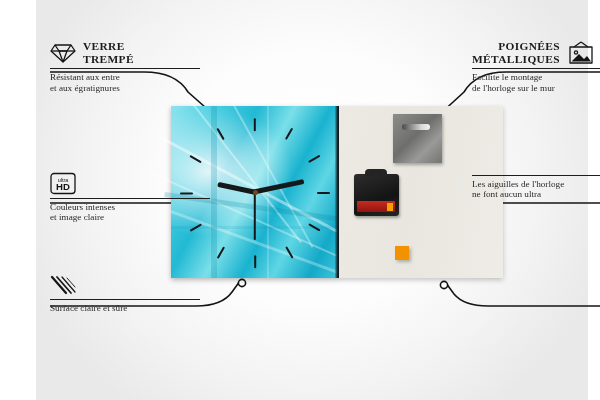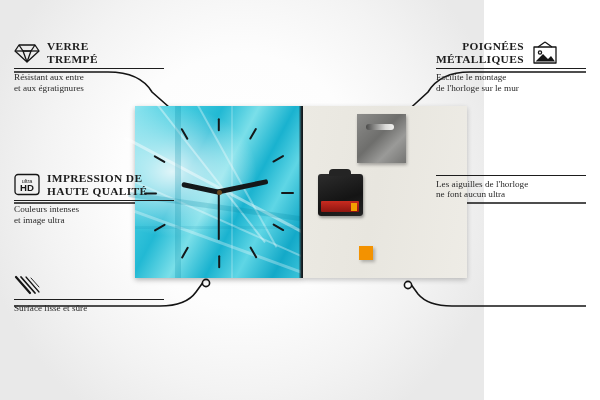--- a/index.html
+++ b/index.html
@@ -2,23 +2,24 @@
 <html><head>
 <meta charset="utf-8">
 <style>
   html,body{margin:0;padding:0;}
   body{
     width:600px;height:400px;overflow:hidden;
     font-family:"Liberation Serif",serif;
     background:#ffffff;
   }
   #stage{
-    position:relative;width:484px;height:400px;
+    position:relative;width:552px;height:400px;
     background:
       radial-gradient(ellipse 55% 70% at 50% 45%, #ffffff 0%, #fdfdfd 45%, #f3f3f3 75%, #e9e9e9 100%);
+    margin-left: 36px;
   }
   
   .feature{position:absolute;}
   .feat-head{display:flex;align-items:center;gap:7px;}
   .feat-head.right{justify-content:flex-start;}
   .title{
     font-family:"Liberation Serif",serif;
     font-weight:bold;font-size:11.4px;line-height:12.6px;
     letter-spacing:.35px;color:#1c1c1c;text-transform:uppercase;
     white-space:pre-line;
@@ -171,41 +172,39 @@
 et aux égratignures</div>
   </div>
 
   <div class="feature" style="left:14px;top:172px;width:160px;">
     <div class="feat-head">
       <svg class="icon" width="26" height="23" viewBox="0 0 26 23">
         <rect x="1" y="1.5" width="24" height="20" rx="3" fill="none" stroke="#151515" stroke-width="1.3"></rect>
         <text x="13" y="9.6" text-anchor="middle" font-family="Liberation Sans, sans-serif" font-size="5.4" fill="#151515">ultra</text>
         <text x="13" y="18.4" text-anchor="middle" font-family="Liberation Sans, sans-serif" font-size="9.6" font-weight="bold" fill="#151515">HD</text>
       </svg>
-      <div class="title">IMPRESSION DE
-HAUTE QUALITÉ</div>
     </div>
     <div class="rule"></div>
     <div class="caption">Couleurs intenses
-et image ultra</div>
+et image claire</div>
   </div>
 
   <div class="feature" style="left:14px;top:275px;width:150px;">
     <div class="feat-head">
       <svg class="icon" width="26" height="21" viewBox="0 0 26 21">
         <g stroke="#151515" stroke-linecap="round" fill="none">
           <path d="M2,2 L16,18" stroke-width="2.2"></path>
           <path d="M7,2 L21,18" stroke-width="1.7"></path>
           <path d="M12,2 L25,17" stroke-width="1.2"></path>
           <path d="M17,3 L25,12" stroke-width="0.9"></path>
         </g>
       </svg>
     </div>
     <div class="rule"></div>
-    <div class="caption">Surface lisse et sûre</div>
+    <div class="caption">Surface claire et sûre</div>
   </div>
 
   <div class="feature" style="left:436px;top:40px;width:150px;">
     <div class="feat-head right">
       <div class="title r">POIGNÉES
 MÉTALLIQUES</div>
       <svg class="icon" width="28" height="24" viewBox="0 0 28 24">
         <g fill="none" stroke="#151515" stroke-width="1.3" stroke-linejoin="round">
           <path d="M14,1 L21,6"></path>
             <path d="M14,1 L7,6"></path>

